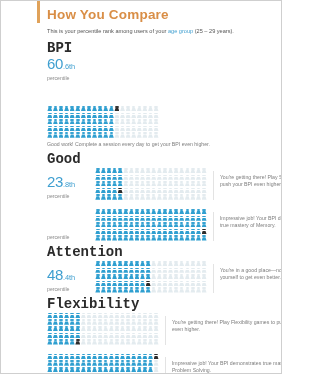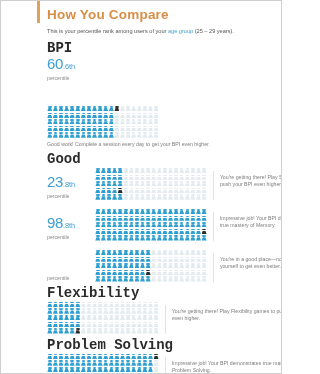--- a/index.html
+++ b/index.html
@@ -993,21 +993,20 @@
             </div>
           </div>
           <div class="msg-col">
             <div class="msg">You're getting there! Play Speed games to push your BPI even higher.</div>
           </div>
         </div>
       </div>
       <div class="section">
         <div class="sec-body">
           <div class="score-col">
-            <div class="score-line"><span class="score-big">98</span><span class="score-suffix">.8th</span></div>
             <div class="score-sub">percentile</div>
           </div>
           <div class="grid-col">
             <div class="pgrid">
               <div class="prow">
                 <div class="pcell f">
                   <i></i>
                   <b></b>
                 </div>
                 <div class="pcell f">
@@ -1416,22 +1415,24 @@
                 </div>
               </div>
             </div>
           </div>
           <div class="msg-col">
             <div class="msg">Impressive job! Your BPI demonstrates true mastery of Memory.</div>
           </div>
         </div>
       </div>
       <div class="section">
+        <div class="sec-title">Attention</div>
         <div class="sec-body">
           <div class="score-col">
+            <div class="score-line"><span class="score-big">48</span><span class="score-suffix">.4th</span></div>
             <div class="score-sub">percentile</div>
           </div>
           <div class="grid-col">
             <div class="pgrid">
               <div class="prow">
                 <div class="pcell f">
                   <i></i>
                   <b></b>
                 </div>
                 <div class="pcell f">
@@ -2262,21 +2263,20 @@
                 </div>
               </div>
             </div>
           </div>
           <div class="msg-col">
             <div class="msg">You're getting there! Play Flexibility games to push your BPI even higher.</div>
           </div>
         </div>
       </div>
       <div class="section">
-        <div class="sec-title">Problem Solving</div>
         <div class="sec-body">
           <div class="grid-col">
             <div class="pgrid">
               <div class="prow">
                 <div class="pcell f">
                   <i></i>
                   <b></b>
                 </div>
                 <div class="pcell f">
                   <i></i>

